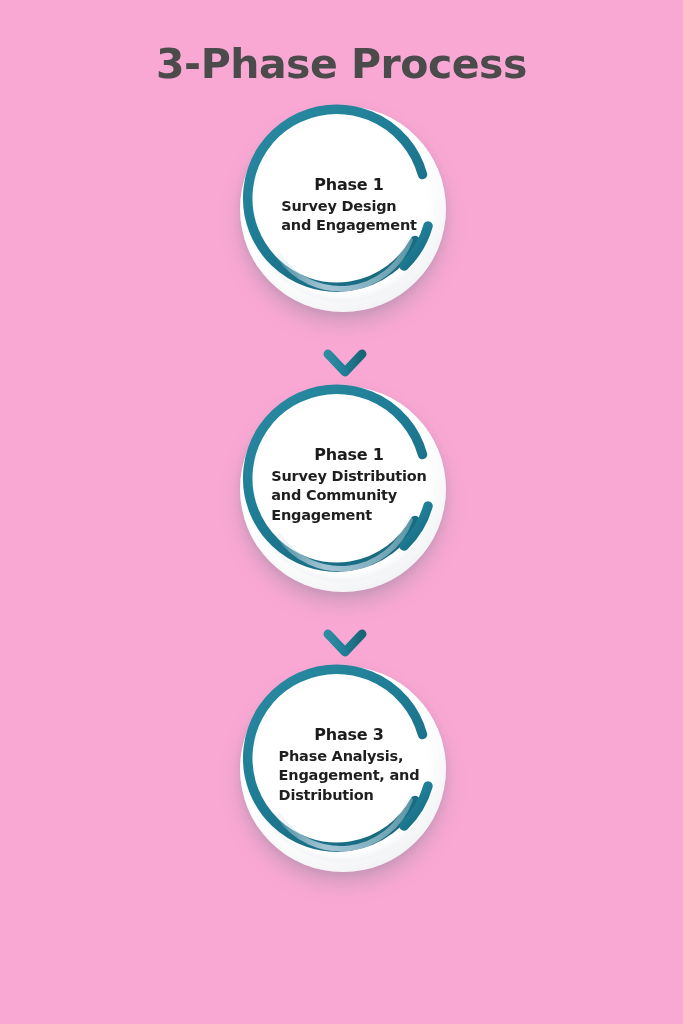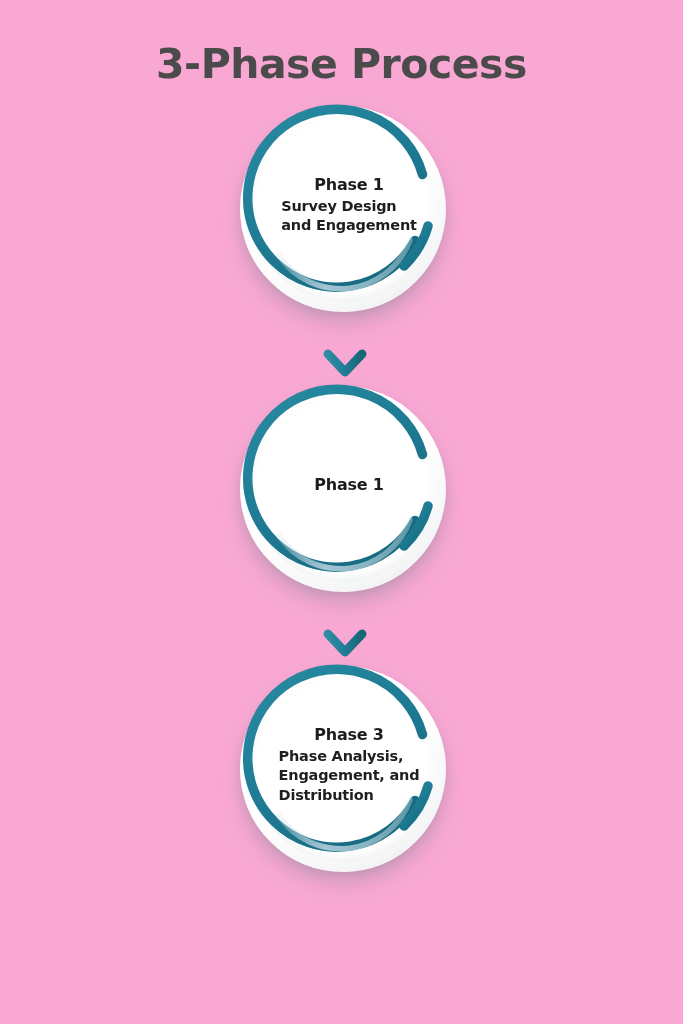--- a/index.html
+++ b/index.html
@@ -189,20 +189,25 @@
           <stop offset="35%" stop-color="#a9c9d8" stop-opacity="0.95"></stop>
           <stop offset="100%" stop-color="#d8e6ee" stop-opacity="0.35"></stop>
         </linearGradient>
       </defs>
       <path d="M 190.5 74.5 A 89 89 0 1 0 183.0 140.5" fill="none" stroke="url(#tealgrad2)" stroke-width="9.5" stroke-linecap="round"></path>
       <path d="M 196.0 126.0 A 89 89 0 0 1 172.0 166.0" fill="none" stroke="url(#tealgrad2)" stroke-width="9.5" stroke-linecap="round"></path>
       <path d="M 47 156 A 74 74 0 0 0 178 140" fill="none" stroke="url(#swooshgrad2)" stroke-width="5.5" stroke-linecap="round"></path>
     </svg>
     <div class="node-text">
       <div class="phase">Phase 1</div>
+      <div class="desc">
+        <span class="ln">Survey Distribution</span>
+        <span class="ln">and Community</span>
+        <span class="ln">Engagement</span>
+      </div>
     </div>
   </div>
 
   <div class="arrow" style="left:322px; top:592px;">
     <svg width="46" height="70" viewBox="0 0 46 70">
       <defs>
         <linearGradient id="arrgrad2" x1="0%" y1="0%" x2="100%" y2="0%">
           <stop offset="0%" stop-color="#2d8ca2"></stop>
           <stop offset="50%" stop-color="#1f7e96"></stop>
           <stop offset="100%" stop-color="#176576"></stop>

